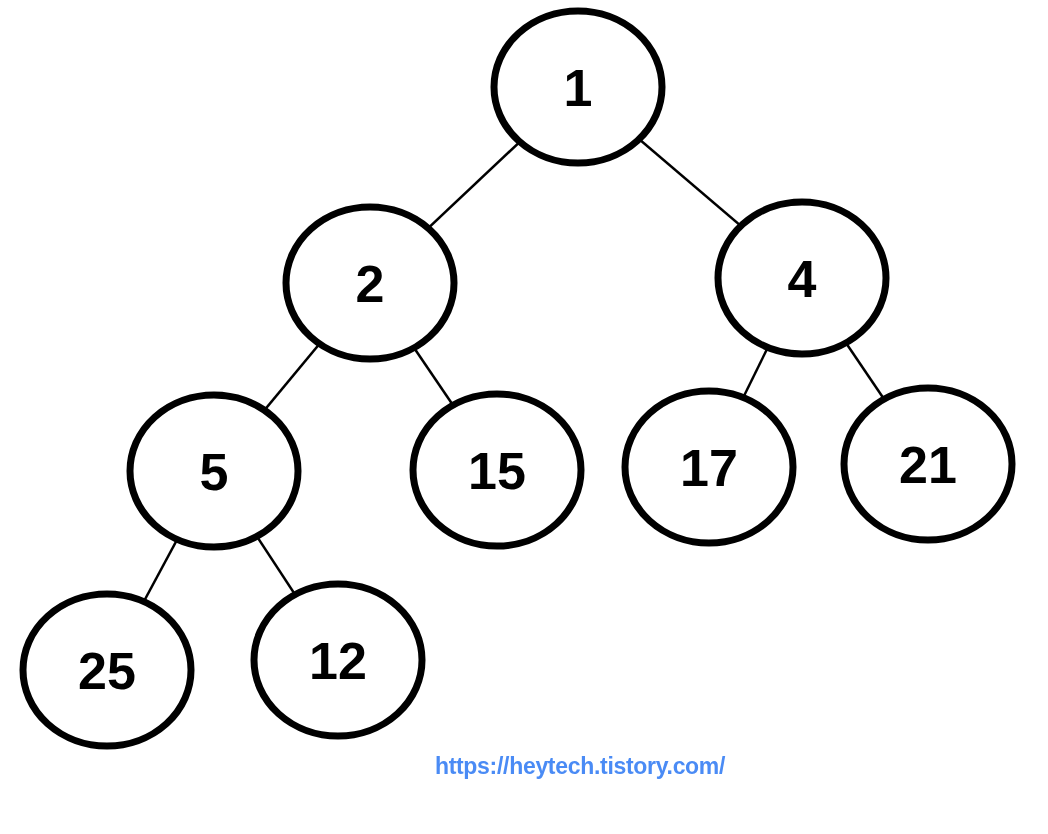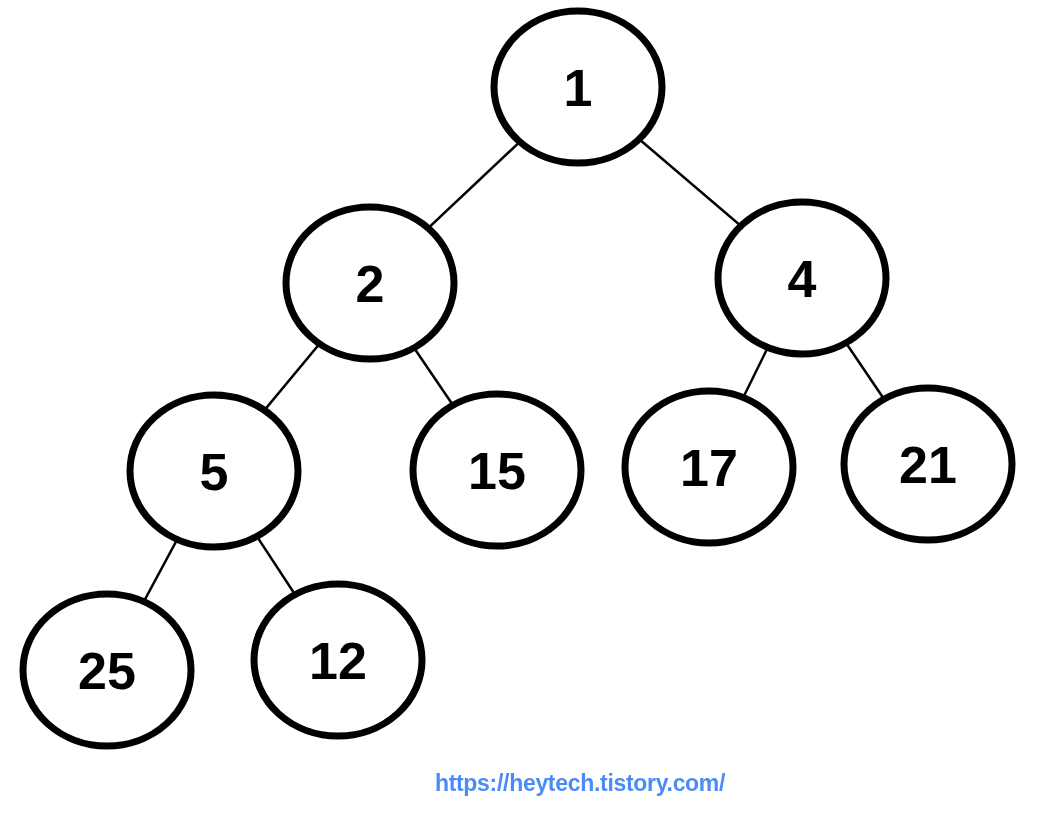--- a/index.html
+++ b/index.html
@@ -25,21 +25,21 @@
     height: 834px;
   }
   svg.tree text {
     font-family: "Liberation Sans", sans-serif;
     font-weight: bold;
     text-anchor: middle;
   }
   .footer-url {
     position: absolute;
     left: 580px;
-    top: 770px;
+    top: 753px;
     transform: translateX(-50%);
     font-size: 23px;
     font-weight: bold;
     letter-spacing: -0.3px;
     white-space: nowrap;
     text-decoration: none;
   }
 </style>
 </head>
 <body>

